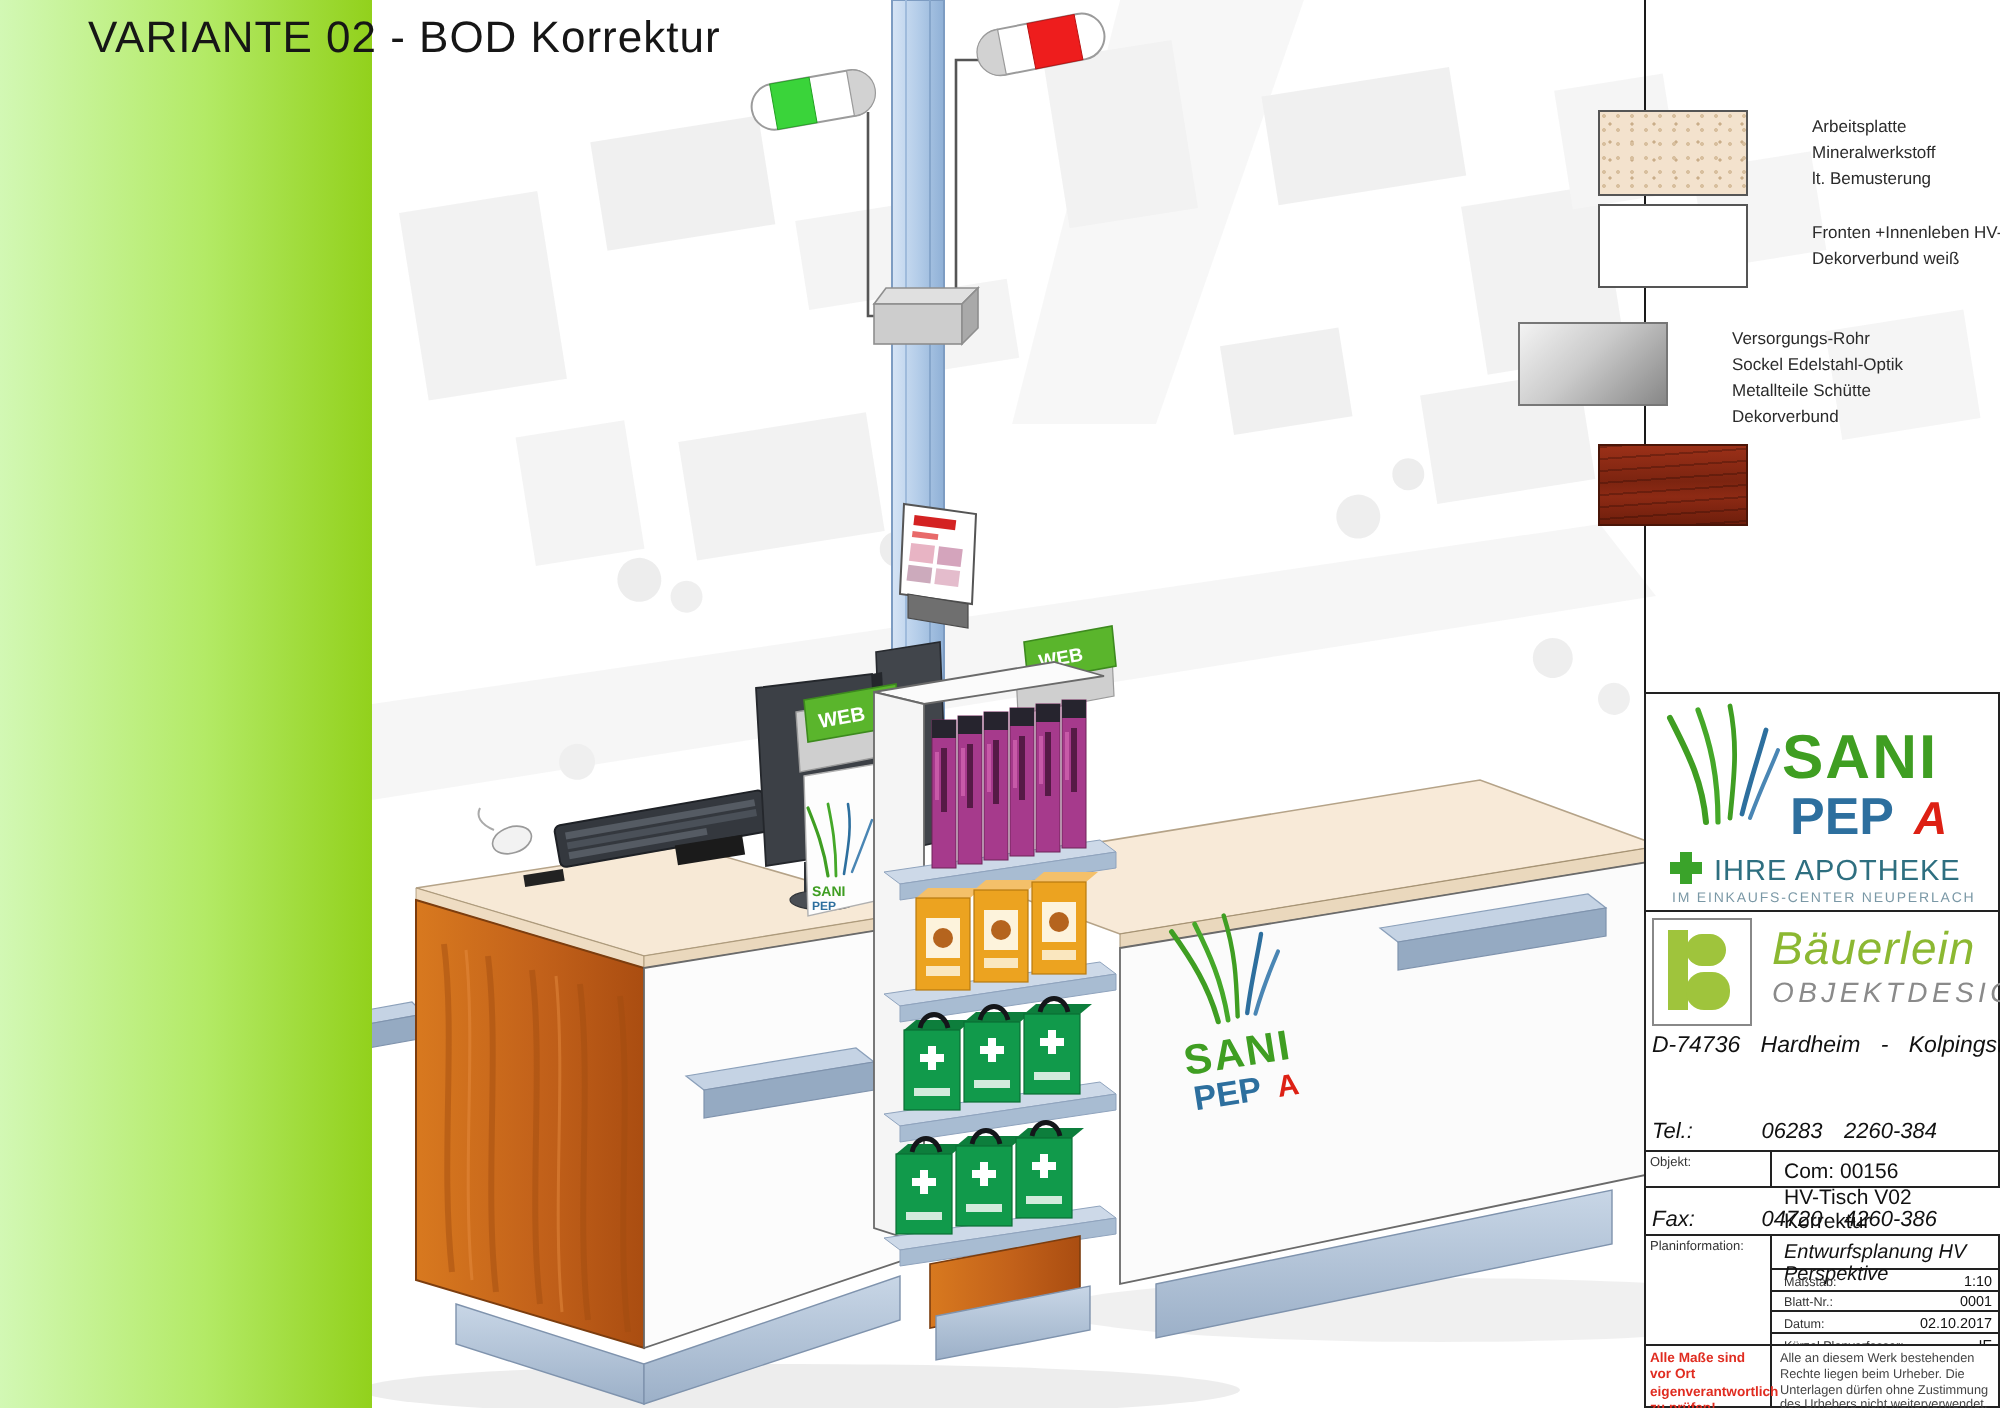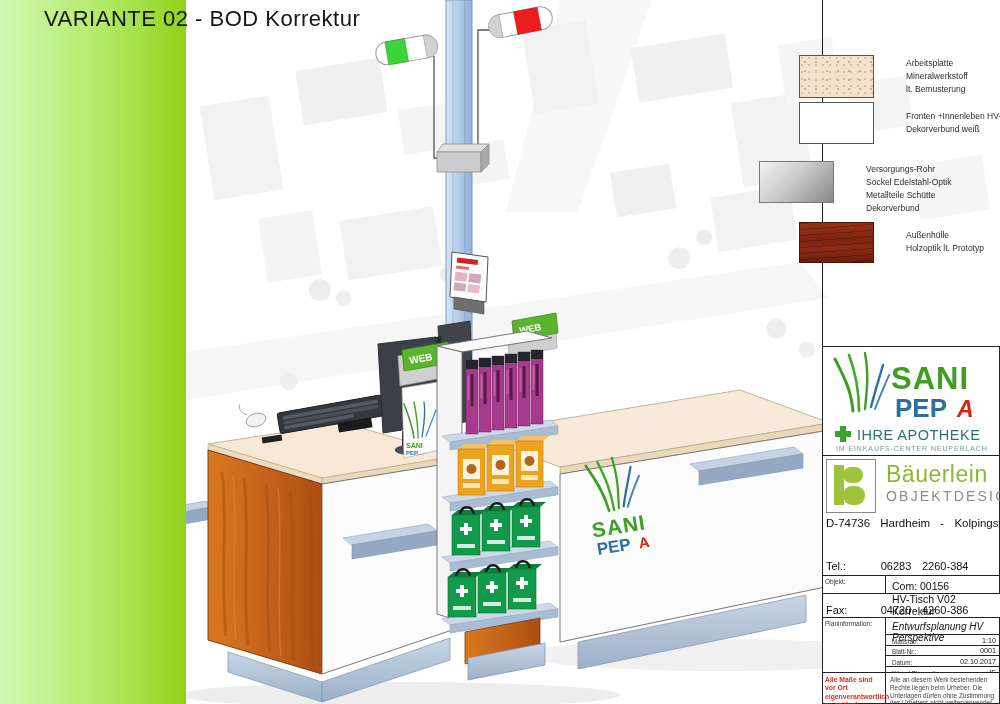--- a/index.html
+++ b/index.html
@@ -22,21 +22,21 @@
   .sw-white{height:42px;background:#ffffff;}
   .sw-steel{height:42px;background:linear-gradient(135deg,#f3f3f3 0%,#cbcbcb 45%,#878787 100%);border-color:#777;}
   .sw-wood{height:41px;border-color:#4a1508;
       background:repeating-linear-gradient(176deg,rgba(30,5,0,.28) 0 1px,rgba(255,255,255,0) 1px 6px),
                  linear-gradient(180deg,#9b3018 0%,#7c2410 45%,#8d2a14 65%,#6e1e0c 100%);}
   .legend-lines{margin-left:32px;font-size:8.5px;line-height:13px;color:#2b2b2b;white-space:nowrap;}
 
   
   .tb-box{position:absolute;left:822px;width:178px;background:#fff;border:1px solid #222;box-sizing:border-box;}
   .tb-brand{top:346px;height:110px;}
-  .tb-company{top:455px;height:129px;padding:3px 3px 0 3px;}
+  .tb-company{top:455px;height:129px;padding:3px 3px 0 3px;font-style:italic;}
   .tb-objekt{top:575px;height:19px;display:flex;}
   .tb-planinfo{top:617px;height:56px;display:flex;}
   .tb-footer{top:672px;height:32px;display:flex;}
   .tb-label-cell{width:63px;flex:none;border-right:1px solid #222;box-sizing:border-box;
       font-size:6.5px;color:#333;padding:2px 0 0 2px;}
   .tb-content-cell{flex:1;min-width:0;}
   .objekt-lines{font-size:10.5px;line-height:12.5px;color:#111;padding:4px 0 0 6px;}
   .plan-title{font-size:10px;color:#111;padding:3px 0 0 6px;height:13px;border-bottom:1px solid #222;font-style:italic;}
   .meta-row{display:flex;align-items:flex-end;height:9.7px;border-bottom:1px solid #222;
       padding:0 3px 0 6px;box-sizing:content-box;}
@@ -406,24 +406,20 @@
       <div class="swatch sw-steel"></div>
       <div class="legend-lines" style="padding-top:2px;">
         <div>Versorgungs-Rohr</div>
         <div>Sockel Edelstahl-Optik</div>
         <div>Metallteile Schütte</div>
         <div>Dekorverbund</div>
       </div>
     </div>
     <div class="legend-row" style="left:799px;top:222px;">
       <div class="swatch sw-wood"></div>
-      <div class="legend-lines" style="padding-top:7px;">
-        <div>Außenhülle</div>
-        <div>Holzoptik lt. Prototyp</div>
-      </div>
     </div>
   </div>
 
   <div class="tb-box tb-brand">
     <svg width="176" height="108" viewBox="0 0 176 108" xmlns="http://www.w3.org/2000/svg">
       <g fill="none" stroke-linecap="round">
         <path d="M30,64 C28,42 20,28 12,12" stroke="#3f9e22" stroke-width="3"></path>
         <path d="M36,64 C36,40 32,24 26,8" stroke="#45a829" stroke-width="2.6"></path>
         <path d="M42,62 C44,42 46,26 42,6" stroke="#3f9e22" stroke-width="2.4"></path>
         <path d="M48,60 C52,44 56,32 60,18" stroke="#2d6f9e" stroke-width="2.4"></path>

